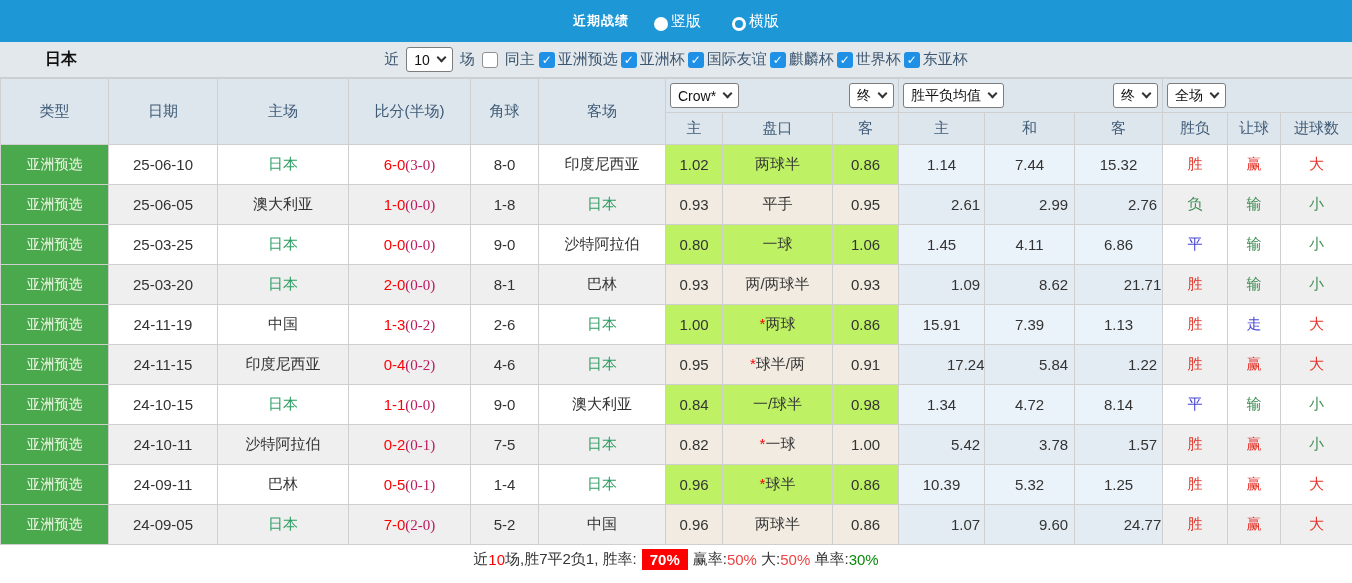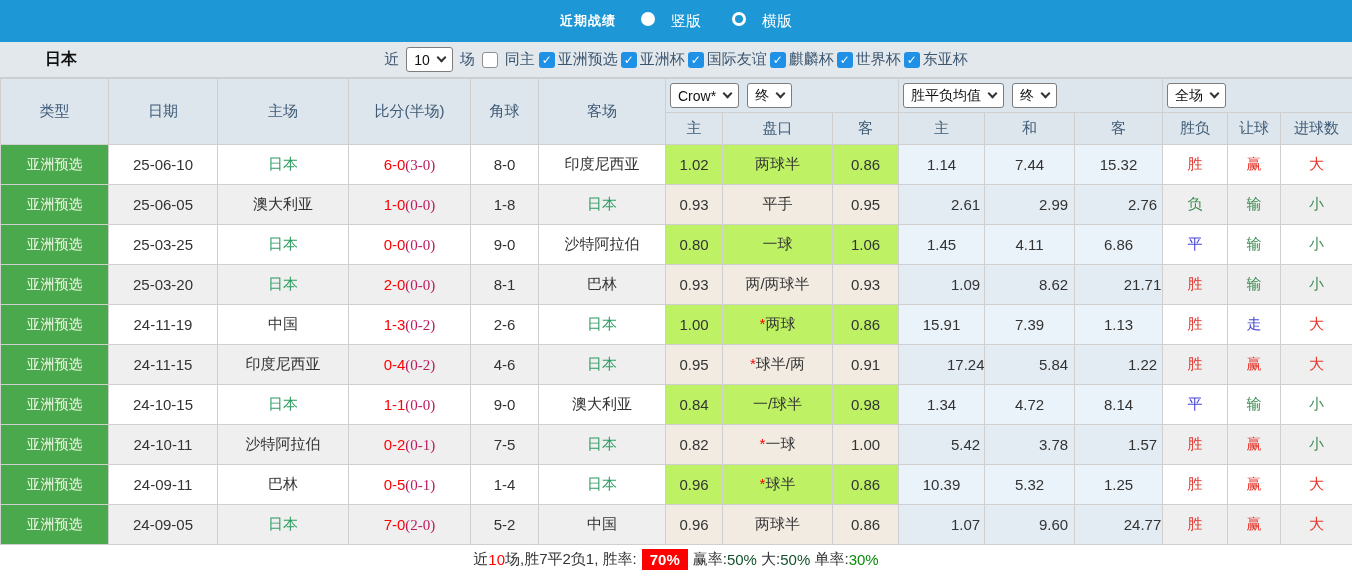--- a/index.html
+++ b/index.html
@@ -8,21 +8,21 @@
     width:1352px; height:583px; background:#fff; overflow:hidden;
     font-family:"Liberation Sans","DejaVu Sans",sans-serif;
   }
   
   .topbar {
     height:42px; background:#1d97d5; display:flex; align-items:center;
     justify-content:center; gap:6px;
   }
   .topbar .title { color:#fff; font-weight:bold; font-size:13px; letter-spacing:1px; }
   .radio-group { display:flex; align-items:center; gap:12px; }
-  .radio-opt { display:flex; align-items:flex-start; gap:16px; cursor:pointer;padding-left:19px; }
+  .radio-opt { display:flex; align-items:flex-end; gap:3px; cursor:pointer;padding-left:19px; }
   .radio { width:14px; height:14px; border-radius:50%; flex:0 0 auto; }
   .radio.sel { background:#fff; }
   .radio.unsel { border:3.5px solid #fff; background:transparent; }
   .radio-label { color:#fff; font-size:15px; }
   
   .filterbar {
     height:36px; background:#e3e8ec; border-bottom:1px solid #c8ced4;
     position:relative; display:flex; align-items:center; justify-content:center;
   }
   .team-name { position:absolute; left:45px; font-size:16px; font-weight:bold; color:#111; }
@@ -51,21 +51,21 @@
   .cb.unchecked { background:#fff; border:1px solid #909090; margin:0 4px; }
   
   table { border-collapse:collapse; table-layout:fixed; width:1352px; }
   th,td {
     border:1px solid #cfcfcf; text-align:center; vertical-align:middle;
     font-weight:normal; white-space:nowrap; overflow:hidden; padding:0;
   }
   thead th { background:#dde5ed; color:#3f5b76; font-size:15px; }
   tr.group-row th { height:34px; }
   tr.sub-row th { height:32px; }
-  .hdr-selects { display:flex; align-items:center; justify-content:flex-start; }
+  .hdr-selects { display:flex; align-items:center; justify-content:space-between; }
   tbody td { height:40px; font-size:15px; color:#333; background:#fff; }
   tbody tr.even td { background:#efefef; }
   td.c-type { background:#4aa94d !important; color:#f4f9e9; font-size:14px; }
   tbody tr.odd  td.c-odds { background:#bef264; }
   tbody tr.even td.c-odds { background:#f1ebe1; }
   tbody tr.odd  td.c-mean { background:#ebf3fa; }
   tbody tr.even td.c-mean { background:#e4ecf3;padding-left:48px; }
   .score { color:#ff0000; }
   .half  { color:#be185d;font-family:Liberation Serif, serif; }
   .team-green { color:#2e9e62; }
@@ -73,21 +73,21 @@
   .c-red   { color:#e5352b; }
   .c-green { color:#3d8a51; }
   .c-blue  { color:#4646d6; }
   
   .footer {
     height:28px; display:flex; align-items:center; justify-content:center;
     font-size:15px; color:#333; background:#fff;
   }
   .seg { white-space:pre; }
   .seg.red   { color:#ff0000; }
-  .seg.blue  { color:#14532d; }
+  .seg.blue  { color:#ef4444; }
   .seg.green { color:#0a8a0a; }
   .seg.badge {
     background:#ff0000; color:#fff; padding:2px 8px; margin:16px 5px;
     font-weight:bold;
   }
 </style>
 </head>
 <body>
 
 <div class="topbar">

